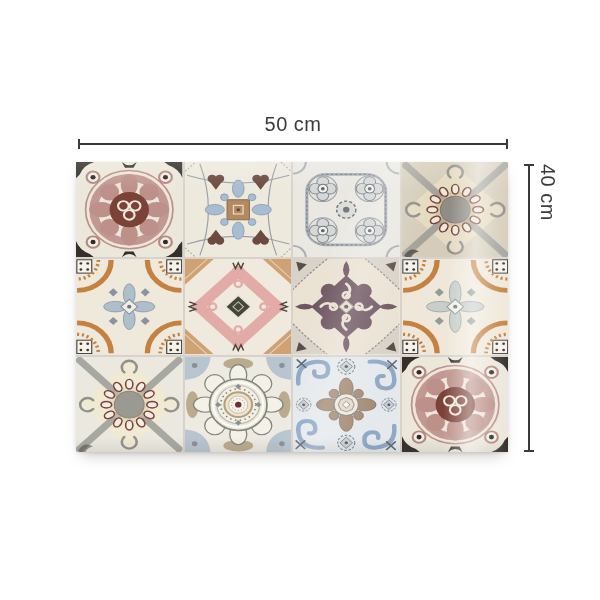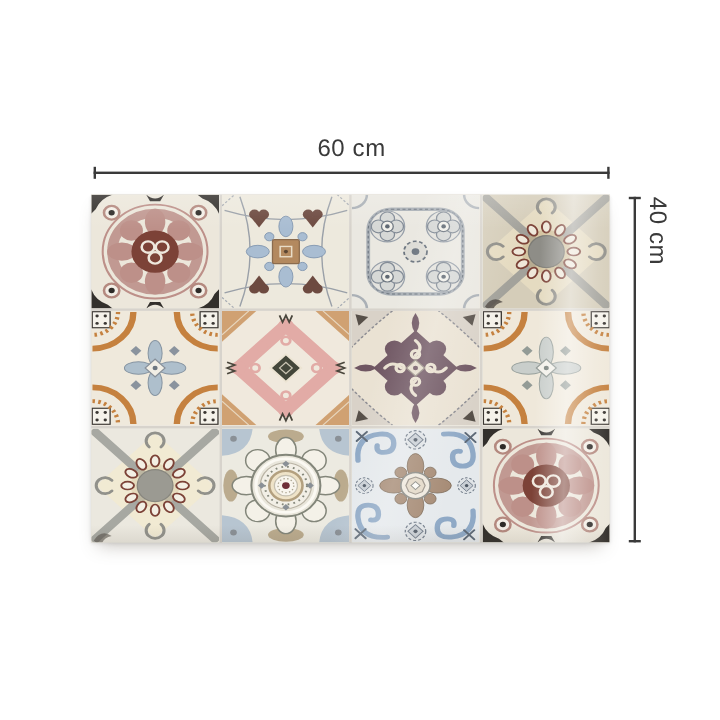--- a/index.html
+++ b/index.html
@@ -426,21 +426,21 @@
       <circle cx="61.5" cy="61.5" r="4.6"></circle>
     </g>
     <circle cx="50" cy="50" r="11.5" fill="#efe9de" stroke="#8a8a84" stroke-width="1.4"></circle>
     <path d="M50 42.5 L55.3 44.7 L57.5 50 L55.3 55.3 L50 57.5 L44.7 55.3 L42.5 50 L44.7 44.7 Z" fill="#e3d9c8" stroke="#9a9288" stroke-width="1"></path>
     <rect x="47.5" y="47.5" width="5" height="5" transform="rotate(45 50 50)" fill="#fbfaf6" stroke="#8a8a84" stroke-width="0.8"></rect>
   </symbol>
 </svg>
 
 <div class="stage">
 
-  <div class="dim-label-top">60 cm</div>
+  <div class="dim-label-top">50 cm</div>
   <div class="dim-line-top"></div>
 
   <div class="dim-line-right"></div>
   <div class="dim-label-right">40 cm</div>
 
   <div class="panel">
     <div class="cell">
         <svg class="tile" viewBox="0 0 100 100" preserveAspectRatio="none">
           <use width="100" height="100" href="#sym-rose-rosette"></use>
         </svg>

